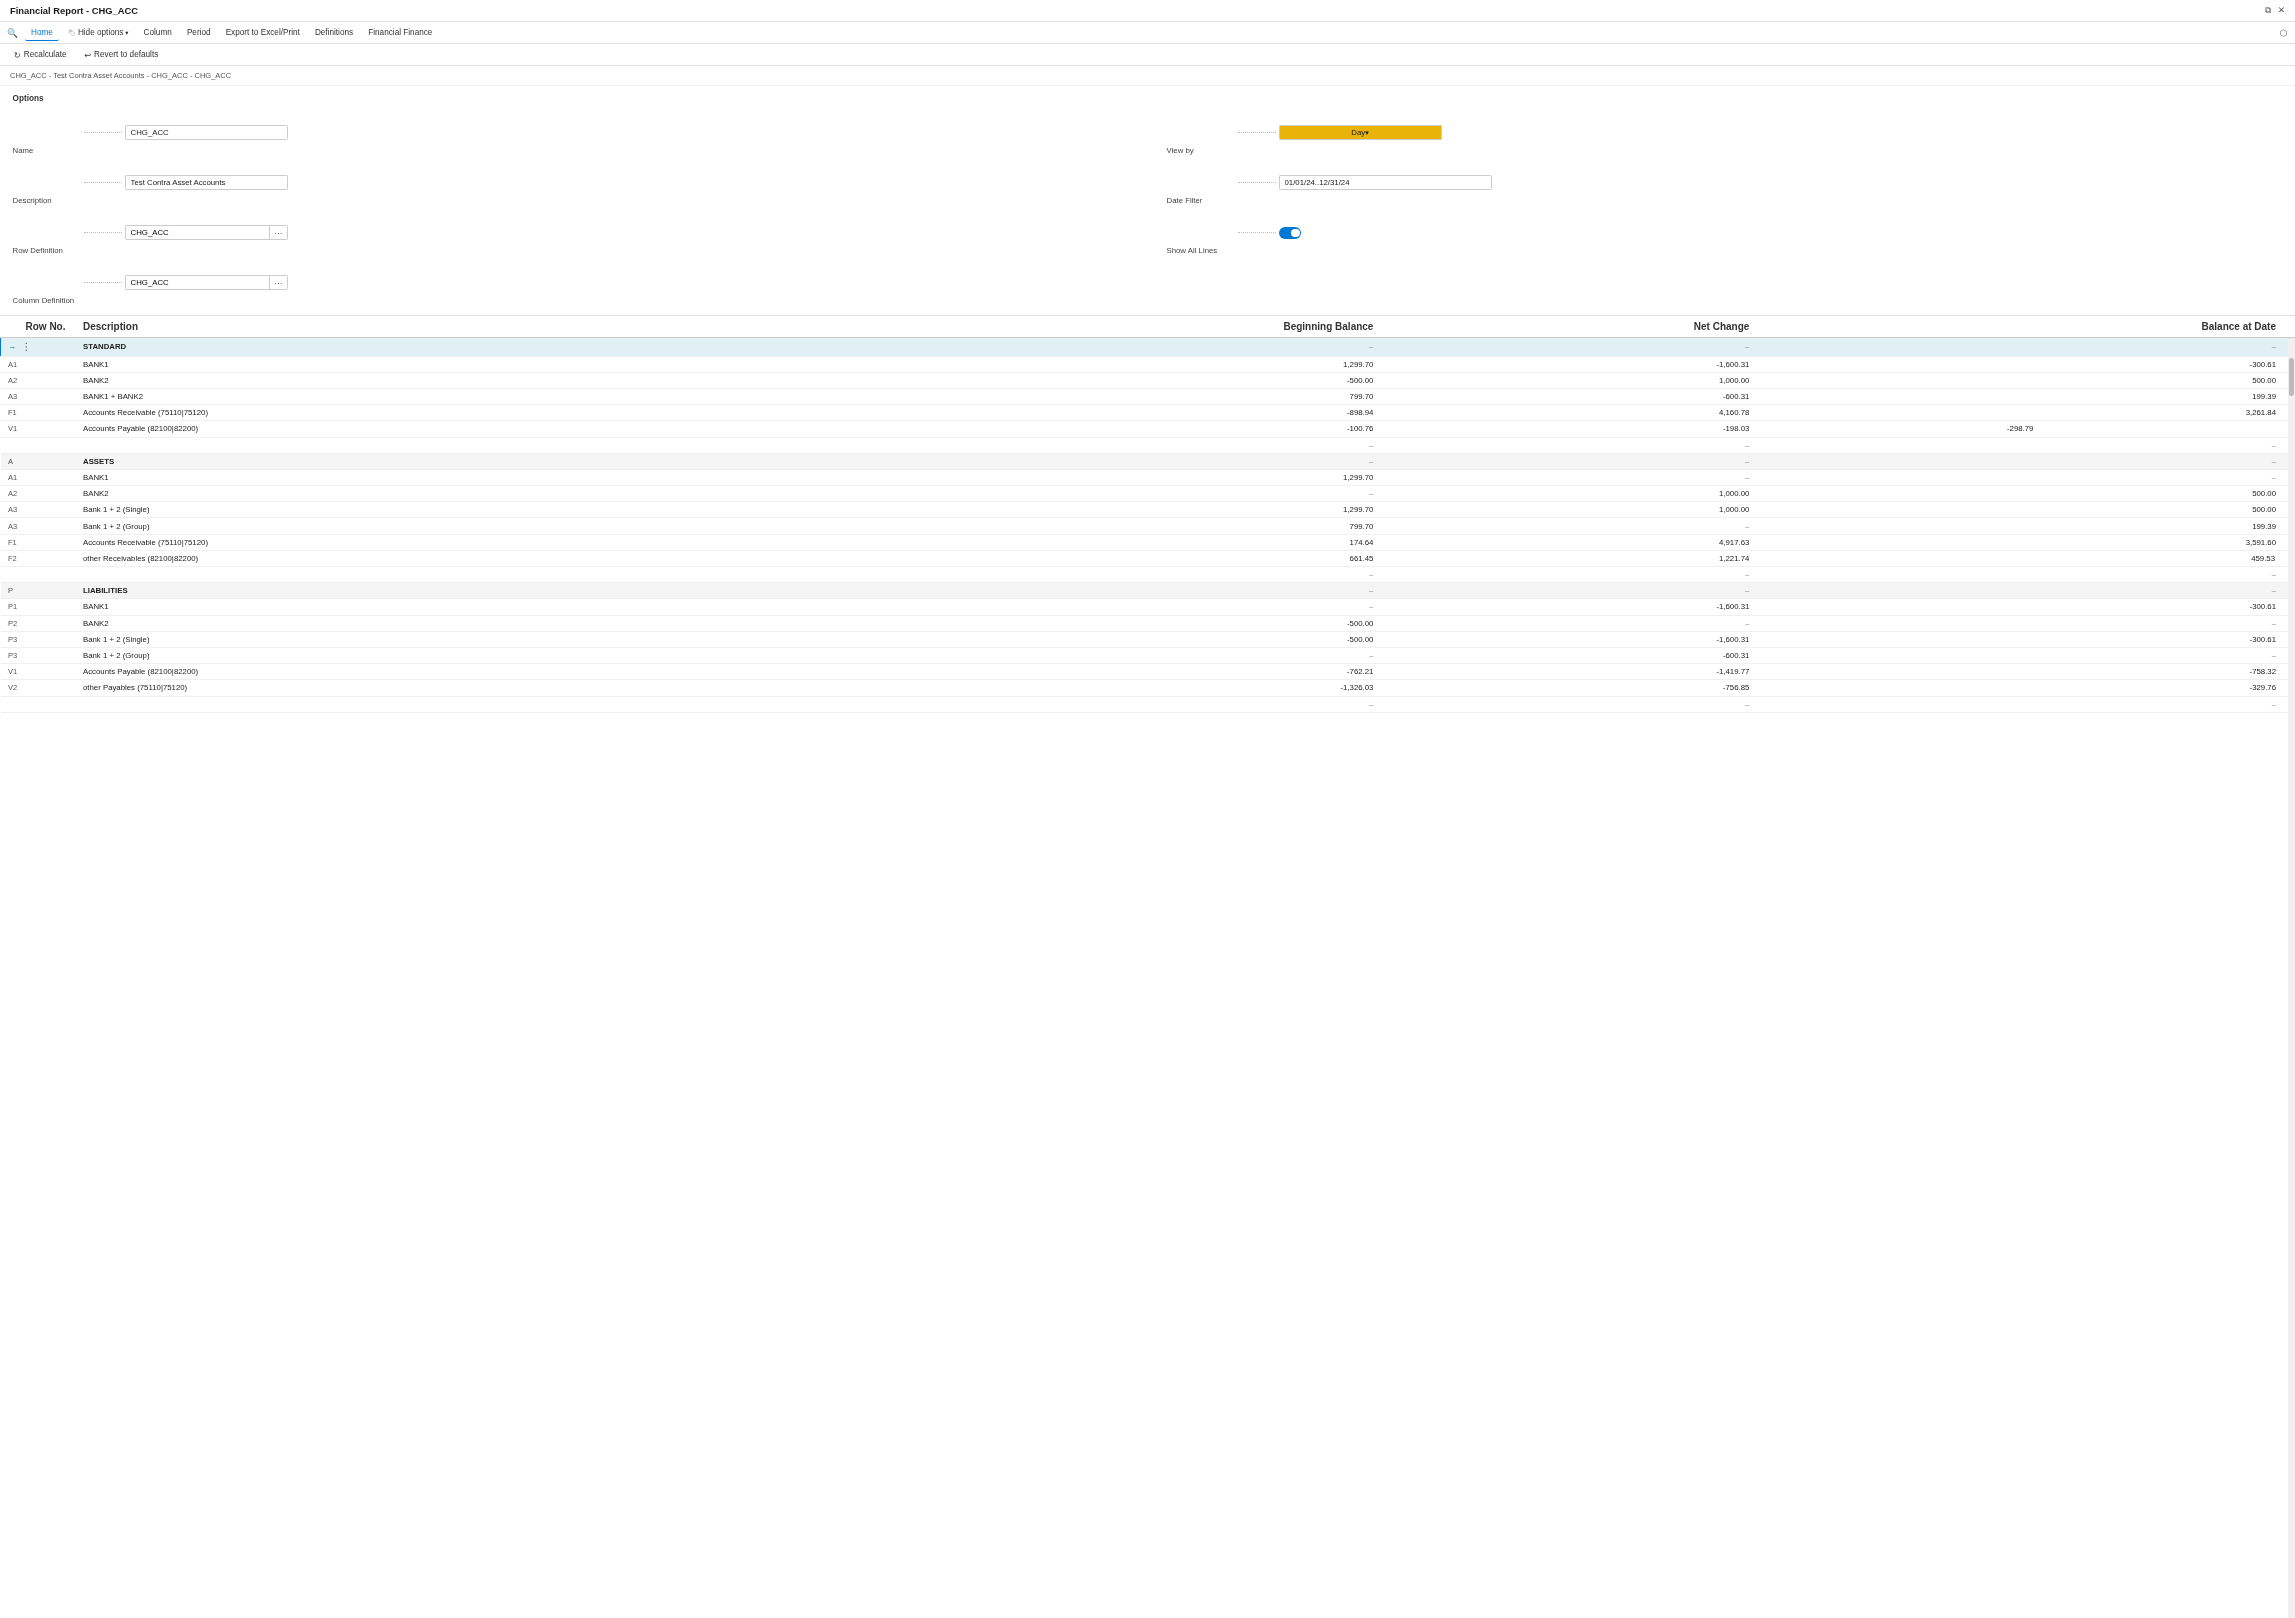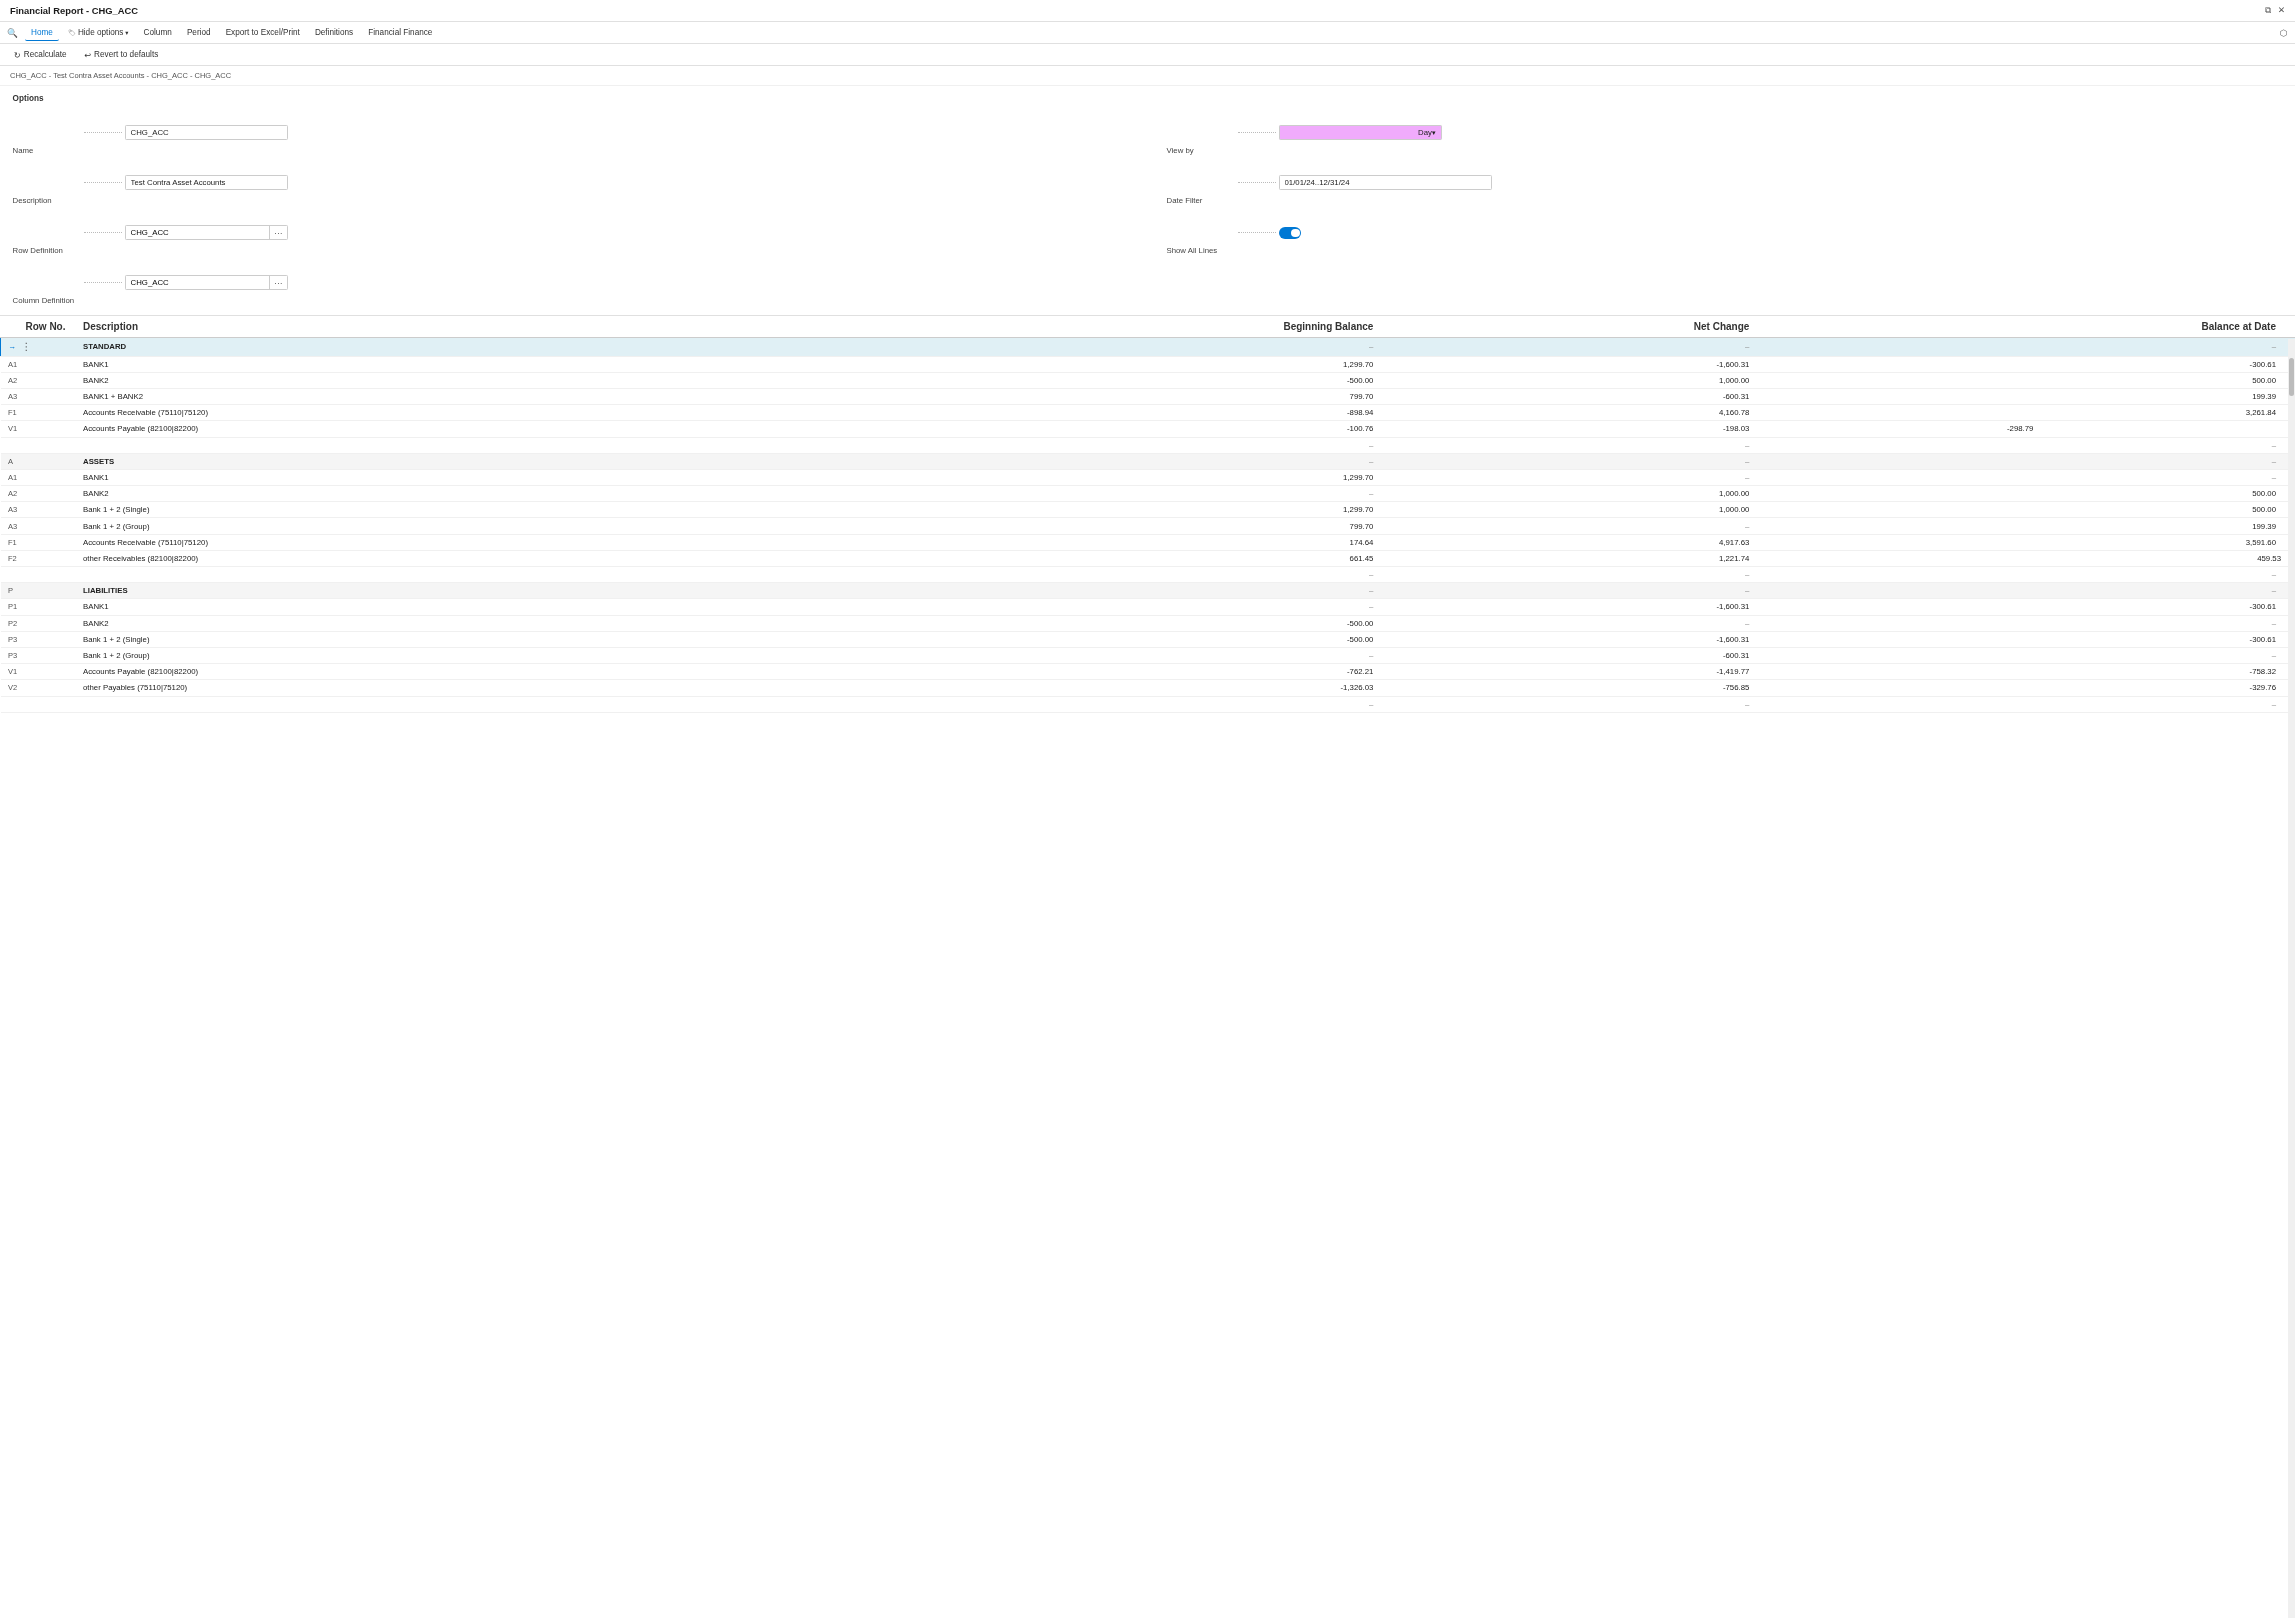--- a/index.html
+++ b/index.html
@@ -88,22 +88,22 @@
     .fv input, .fv-text {
       border: 0.6px solid #ccc; background: #fff; padding: 1.9px 5px; font-size: 7.8px;
       border-radius: 1.3px; width: 163px; outline: none; color: #212121;
     }
     .fv-with-btn {
       display: flex; border: 0.6px solid #ccc; border-radius: 1.3px; background: #fff; width: 163px;
     }
     .fv-with-btn input { border: none; outline: none; padding: 1.9px 5px; font-size: 7.8px; flex: 1; }
     .fv-with-btn .ellipsis-btn { padding: 0 3.8px; border-left: 0.6px solid #ccc; cursor: pointer; font-size: 8.8px; color: #555; display: flex; align-items: center; }
     .fv-select {
-      display: flex; border: 0.6px solid #ccc; border-radius: 1.3px; background: #f0abfc; width: 163px;
-      padding: 1.9px 5px; justify-content: flex-end; align-items: center; cursor: pointer; font-size: 7.8px;
+      display: flex; border: 0.6px solid #ccc; border-radius: 1.3px; background: #eab308; width: 163px;
+      padding: 1.9px 5px; justify-content: center; align-items: center; cursor: pointer; font-size: 7.8px;
     }
     .fv-toggle { display: flex; align-items: center; }
   </style>
 </head>
 <body>
 
 <div class="page-wrapper">
 
   <div class="title-bar">
     <span class="title-bar-left">Financial Report - CHG_ACC</span>
@@ -354,21 +354,21 @@
             <td>Accounts Receivable (75110|75120)</td>
             <td style="text-align: right;">174.64</td>
             <td style="text-align: right;">4,917.63</td>
             <td style="text-align: right; padding-right: 19px;">3,591.60</td>
           </tr>
           <tr>
             <td style="padding-left: 7.5px;"><span style="color:#555;font-size:7.5px;">F2</span></td>
             <td>other Receivables (82100|82200)</td>
             <td style="text-align: right;">661.45</td>
             <td style="text-align: right;">1,221.74</td>
-            <td style="text-align: right; padding-right: 14px;">459.53</td>
+            <td style="text-align: right; padding-right: 20px;">459.53</td>
           </tr>
           <tr style="background: rgb(255, 255, 255);">
             <td style="padding-left: 7.5px;"><span style="color:#555;font-size:7.5px;"></span></td>
             <td></td>
             <td style="text-align: right; color: rgb(136, 136, 136);">–</td>
             <td style="text-align: right; color: rgb(136, 136, 136);">–</td>
             <td style="text-align: right; padding-right: 19px; color: rgb(136, 136, 136);">–</td>
           </tr>
           <tr style="background: rgb(245, 245, 245);">
             <td style="padding-left: 7.5px;"><span style="color:#555;font-size:7.5px;">P</span></td>

